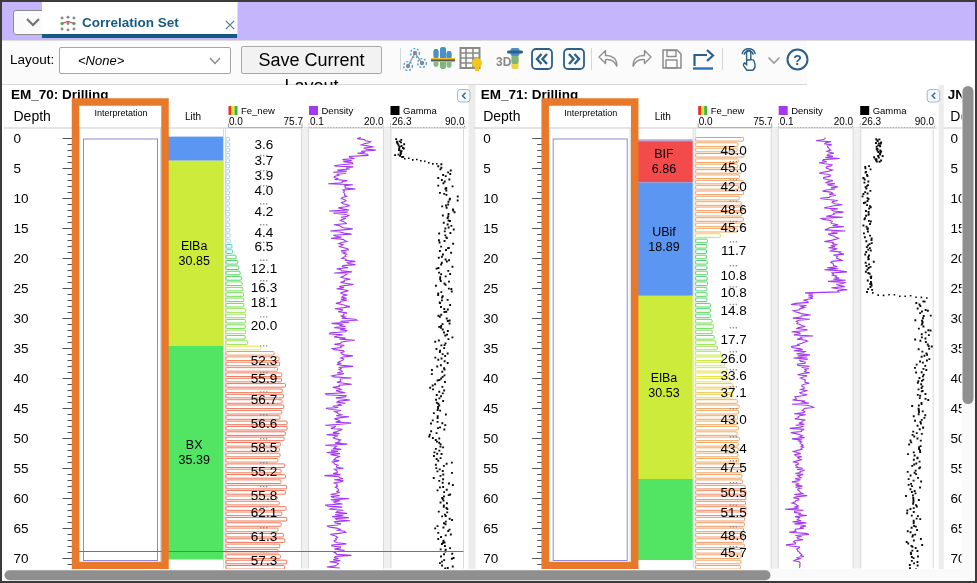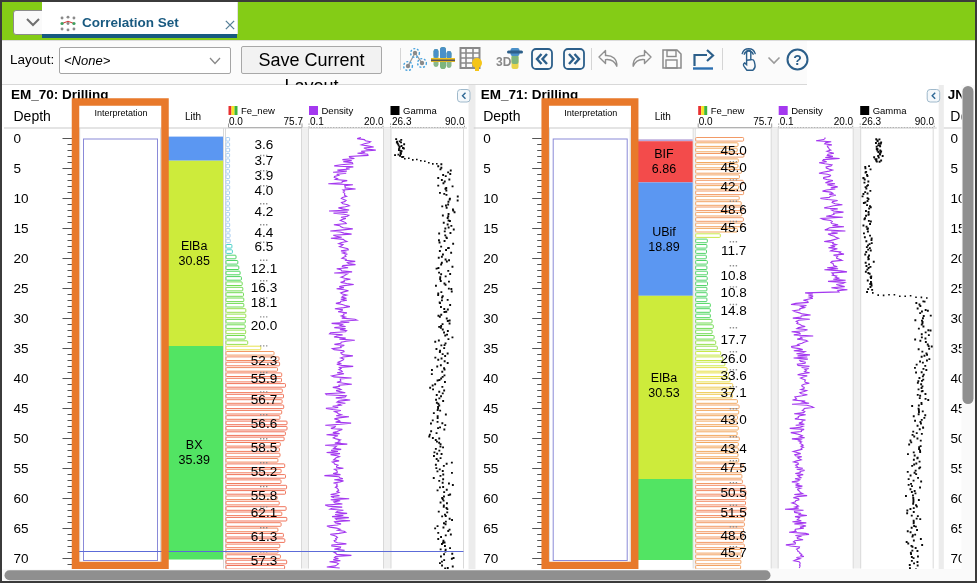--- a/index.html
+++ b/index.html
@@ -1,24 +1,24 @@
 <!DOCTYPE html>
 <html><head><meta charset="utf-8"><style>
 html,body{margin:0;padding:0}
 body{width:977px;height:583px;overflow:hidden;position:relative;background:#fff;
  font-family:"Liberation Sans",sans-serif;}
 .abs{position:absolute}
 #frame{position:absolute;left:0;top:0;width:973px;height:579px;border:2px solid #3b3b3b;z-index:50;pointer-events:none}
-#tabbar{position:absolute;left:2px;top:2px;width:973px;height:38px;background:#84cc16;border-bottom:1px solid #dcdcdc}
+#tabbar{position:absolute;left:2px;top:2px;width:973px;height:38px;background:#c4b5fd;border-bottom:1px solid #dcdcdc}
 #dropbtn{position:absolute;left:11px;top:8px;width:40px;height:23px;border:1px solid #8c8c8c;border-radius:3px;background:#fafafa}
 #tab{position:absolute;left:40px;top:0;width:195px;height:32px;background:#fff;border-right:1px solid #e0e0e0}
 #tabul{position:absolute;left:40px;top:32px;width:195px;height:4px;background:#175a80}
 #toolbar{position:absolute;left:2px;top:41px;width:805px;height:43px;background:#fbfbfb;border-bottom:1px solid #d8d8d8}
 #content{position:absolute;left:2px;top:85px;width:973px;height:496px;background:#ececec}
-.cbx{position:absolute;left:57px;top:6px;width:172px;height:27px;border:1px solid #a5a5a5;border-radius:2px;background:#fff;font-size:13px;font-style:italic;line-height:26px;padding-left:4px;box-sizing:border-box}
+.cbx{position:absolute;left:57px;top:6px;width:172px;height:27px;border:1px solid #a5a5a5;border-radius:2px;background:#fff;font-size:13px;font-style:italic;line-height:26px;padding-left:18px;box-sizing:border-box}
 .btn{position:absolute;left:239px;top:5px;width:141px;height:28px;border:1px solid #a8a8a8;border-radius:2px;background:#f2f2f2;font-size:18px;text-align:center;line-height:26px;box-sizing:border-box}
 </style></head>
 <body>
 <div id="tabbar">
  <div id="dropbtn"><svg width="38" height="21" viewBox="0 0 38 21">
         <path d="M13 8 L19 14 L25 8" stroke="#707070" stroke-width="2" fill="none"></path>
       </svg></div>
  <div id="tab"></div>
     <div id="tabul"></div>
  <svg class="abs" style="left:57px;top:13px" width="18" height="17" viewBox="0 0 20 20">

